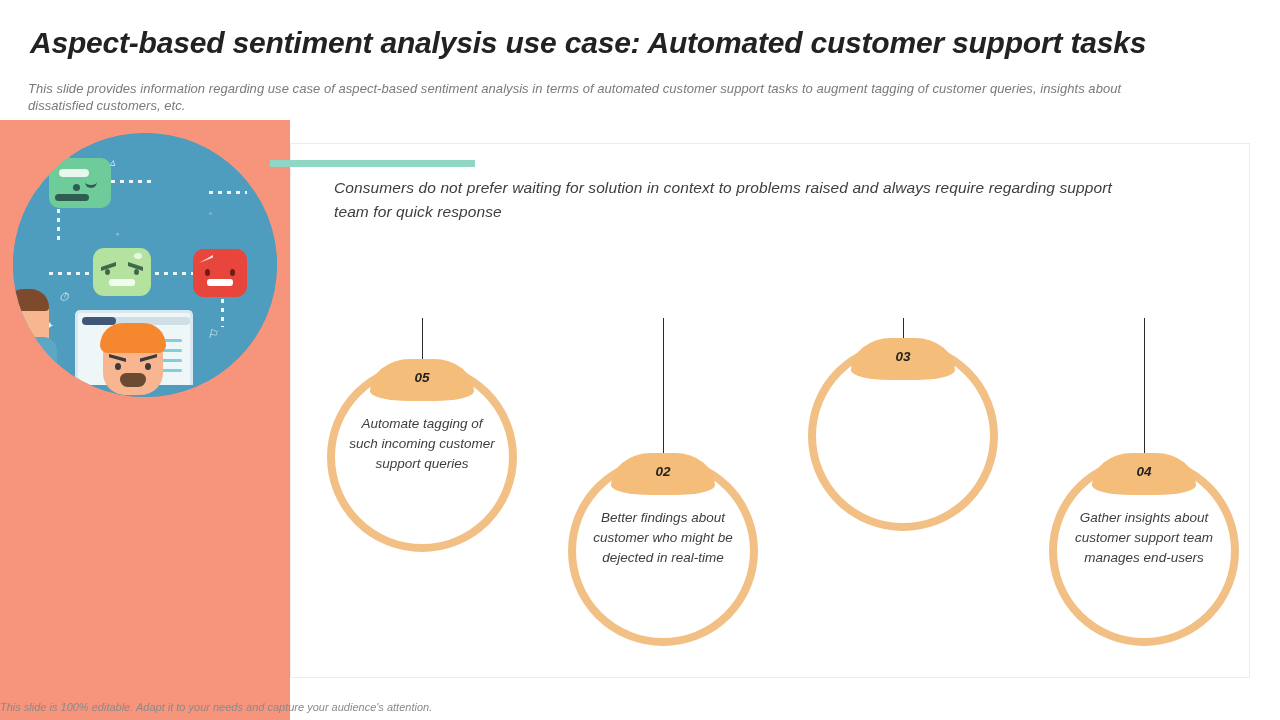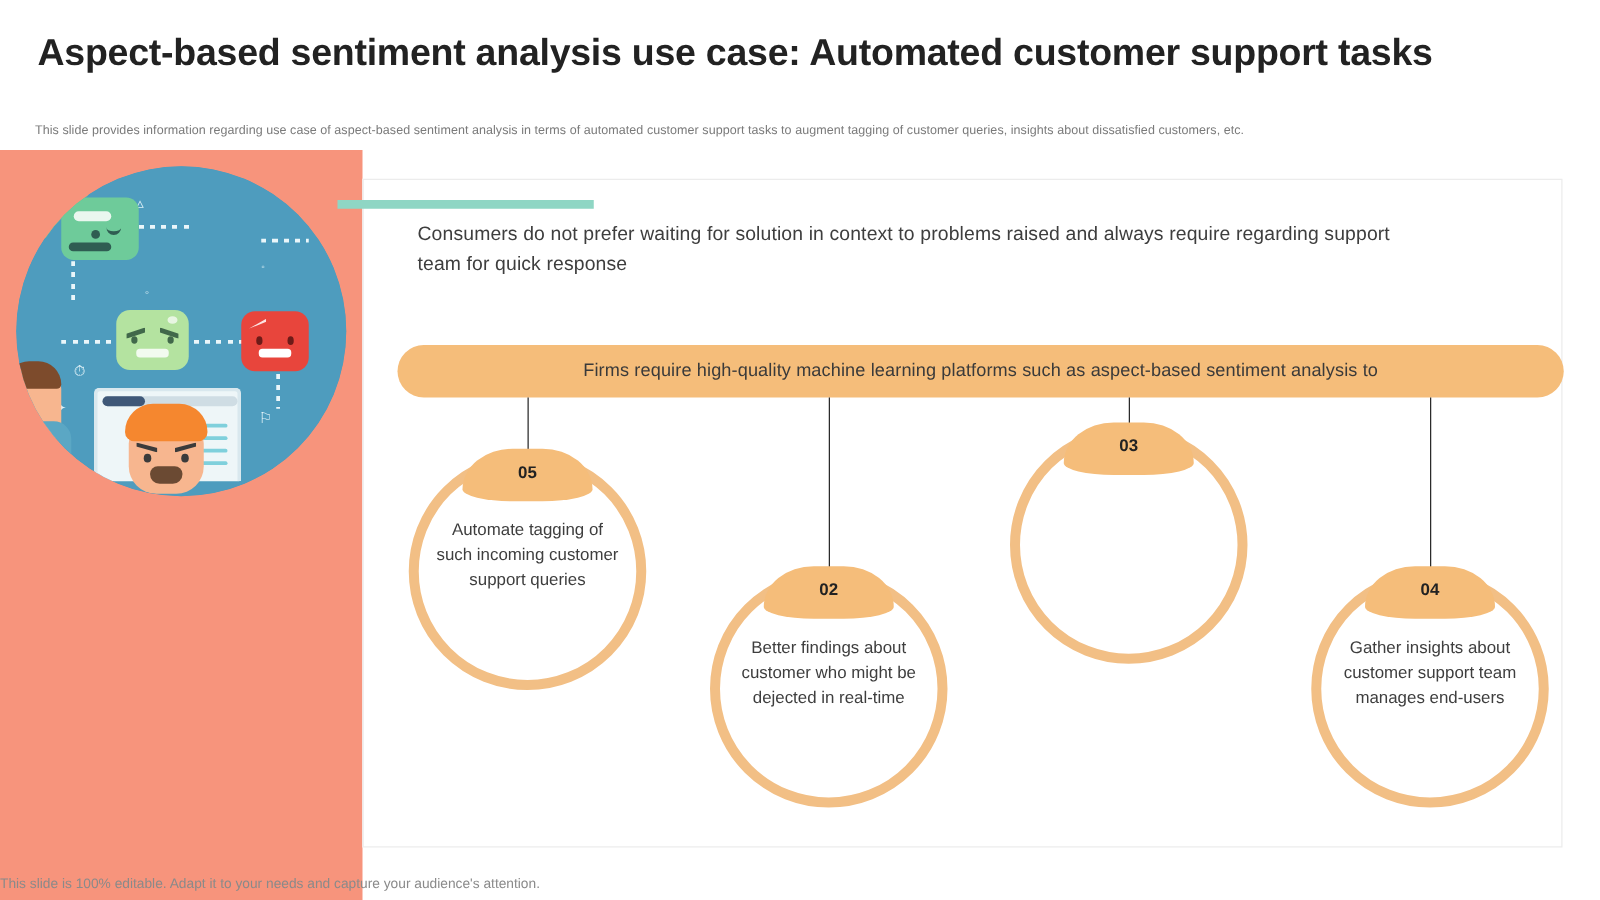--- a/index.html
+++ b/index.html
@@ -1,28 +1,28 @@
 <!DOCTYPE html>
 <html><head>
 <meta charset="utf-8">
 <style>
   * { margin:0; padding:0; box-sizing:border-box; }
   html,body { width:1280px; height:720px; background:#ffffff;
     font-family:"Liberation Sans", sans-serif; overflow:hidden; }
-  #slide { position:relative; width:1280px; height:615px; background:#fff; }
+  #slide { position:relative; width:1280px; height:615px; background:#fff;font-style:italic; }
 
   
   .title {
     position:absolute; left:30px; top:26px; width:1230px;
     font-size:30px; font-weight:bold; color:#222222; letter-spacing:-0.2px;
     white-space:nowrap;
   }
   .subtitle {
-    position:absolute; left:28px; top:98px; width:1120px;
-    font-size:10px; color:#7a7a7a; line-height:1.3; letter-spacing:0.05px;
+    position:absolute; left:28px; top:81px; width:1120px;
+    font-size:13px; color:#7a7a7a; line-height:1.3; letter-spacing:0.05px;
   }
 
   
   .salmon-panel {
     position:absolute; left:0; top:120px; width:290px; height:600px;
     background:#f7947c;
   }
   .illus-wrap {
     position:absolute; left:13px; top:133px; width:264px; height:264px;
     border-radius:50%; overflow:hidden; background:#4c9bbd;
@@ -240,23 +240,20 @@
       <span class="eyep l"></span>
         <span class="eyep r"></span>
       <span class="stache"></span>
     </div>
   </div>
 
   <div class="content-card"></div>
   <div class="teal-bar"></div>
   <div class="lead-text">Consumers do not prefer waiting for solution in context to problems raised and always require regarding support team for quick response</div>
 
-  <div class="banner">
-    <span>Firms require high-quality machine learning platforms such as aspect-based sentiment analysis to</span>
-  </div>
 
   <div class="connector" style="left:422px; top:318px; height:48px;"></div>
   <div class="connector" style="left:663px; top:318px; height:142px;"></div>
   <div class="connector" style="left:903px; top:318px; height:48px;"></div>
   <div class="connector" style="left:1144px; top:318px; height:142px;"></div>
 
   <div class="node n1">
     <div class="ring"></div>
     <div class="cap"></div>
     <div class="num">05</div>

